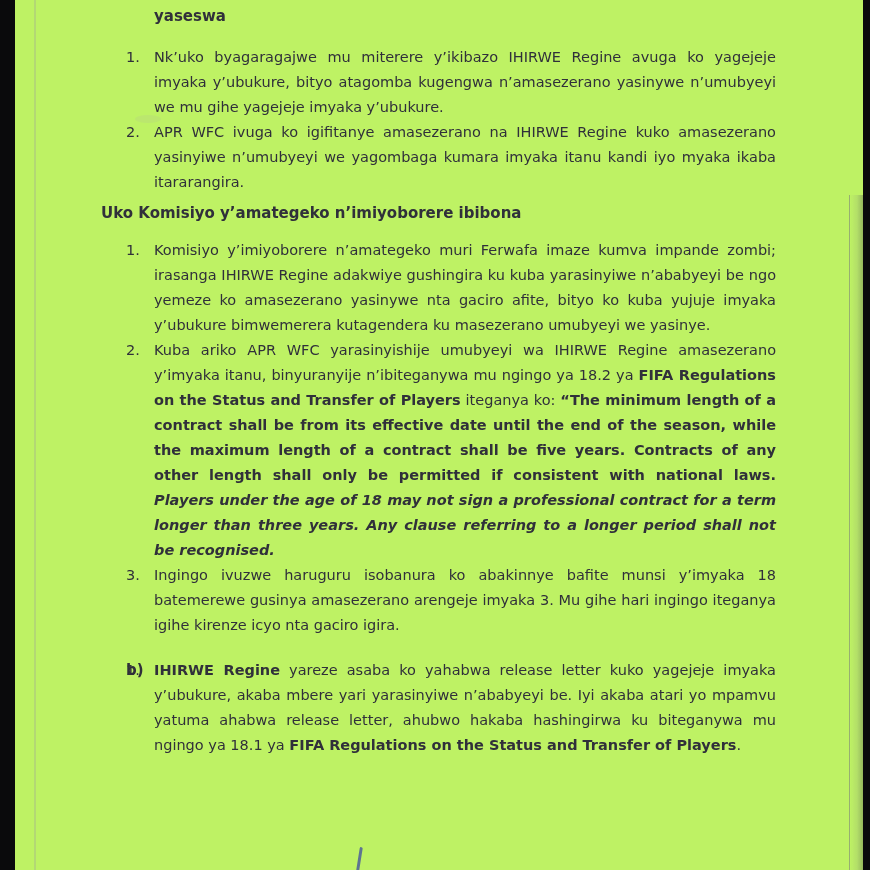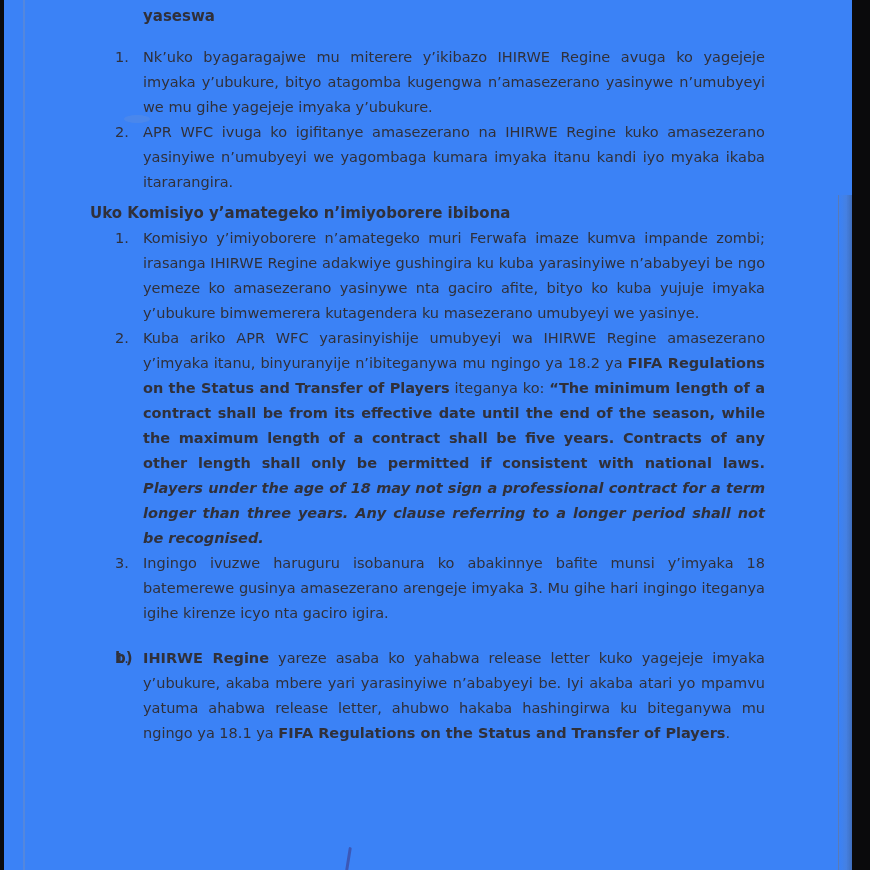--- a/index.html
+++ b/index.html
@@ -3,22 +3,22 @@
 <meta charset="utf-8">
 <style>
   html, body { margin:0; padding:0; }
   body {
     width:870px; height:870px; overflow:hidden;
     background:#0a0a0c;
     font-family:"DejaVu Sans", sans-serif;
   }
   .frame { position:relative; width:870px; height:870px; background:#0a0a0c; }
   .page {
-    position:absolute; left:4px; top:0; width:848px; height:870px;
-    background:#3b82f6; color:#30303a;
+    position:absolute; left:15px; top:0; width:848px; height:870px;
+    background:#bef264; color:#30303a;
   }
   .crease {
     position:absolute; left:19px; top:0; width:2px; height:870px;
     background:rgba(150,150,158,0.28);
   }
   .edge-shadow {
     position:absolute; right:0; top:195px; width:13px; height:675px;
     background:linear-gradient(to right, rgba(0,0,0,0) 0%, rgba(120,120,128,0.16) 55%, rgba(70,70,78,0.34) 100%);
     border-left:1px solid rgba(150,150,158,0.30);
   }
@@ -30,21 +30,21 @@
   }
   .heading-frag {
     font-weight:700; font-size:15px;
     margin:0 0 16px 53px; text-align:left;
   }
   .doclist { margin:0; padding:0; list-style:none; }
   .doclist li { position:relative; padding-left:53px; }
   .num { position:absolute; left:25px; top:0; font-weight:400; }
   .section-heading {
     font-size:15px; font-weight:700; text-align:left;
-    margin:6px 0 0 0;
+    margin:6px 0 12px 0;
   }
   .subsection-heading {
     font-size:15px; font-weight:700; text-align:left;
     position:relative; padding-left:53px;
     margin:20px 0 16px 0;
   }
   .subsection-heading .prefix { position:absolute; left:25px; top:0; }
   .pen-mark {
     position:absolute; left:343px; top:847px; width:3px; height:24px;
     background:#3d4aa0; opacity:0.75; transform:rotate(9deg); border-radius:2px;

